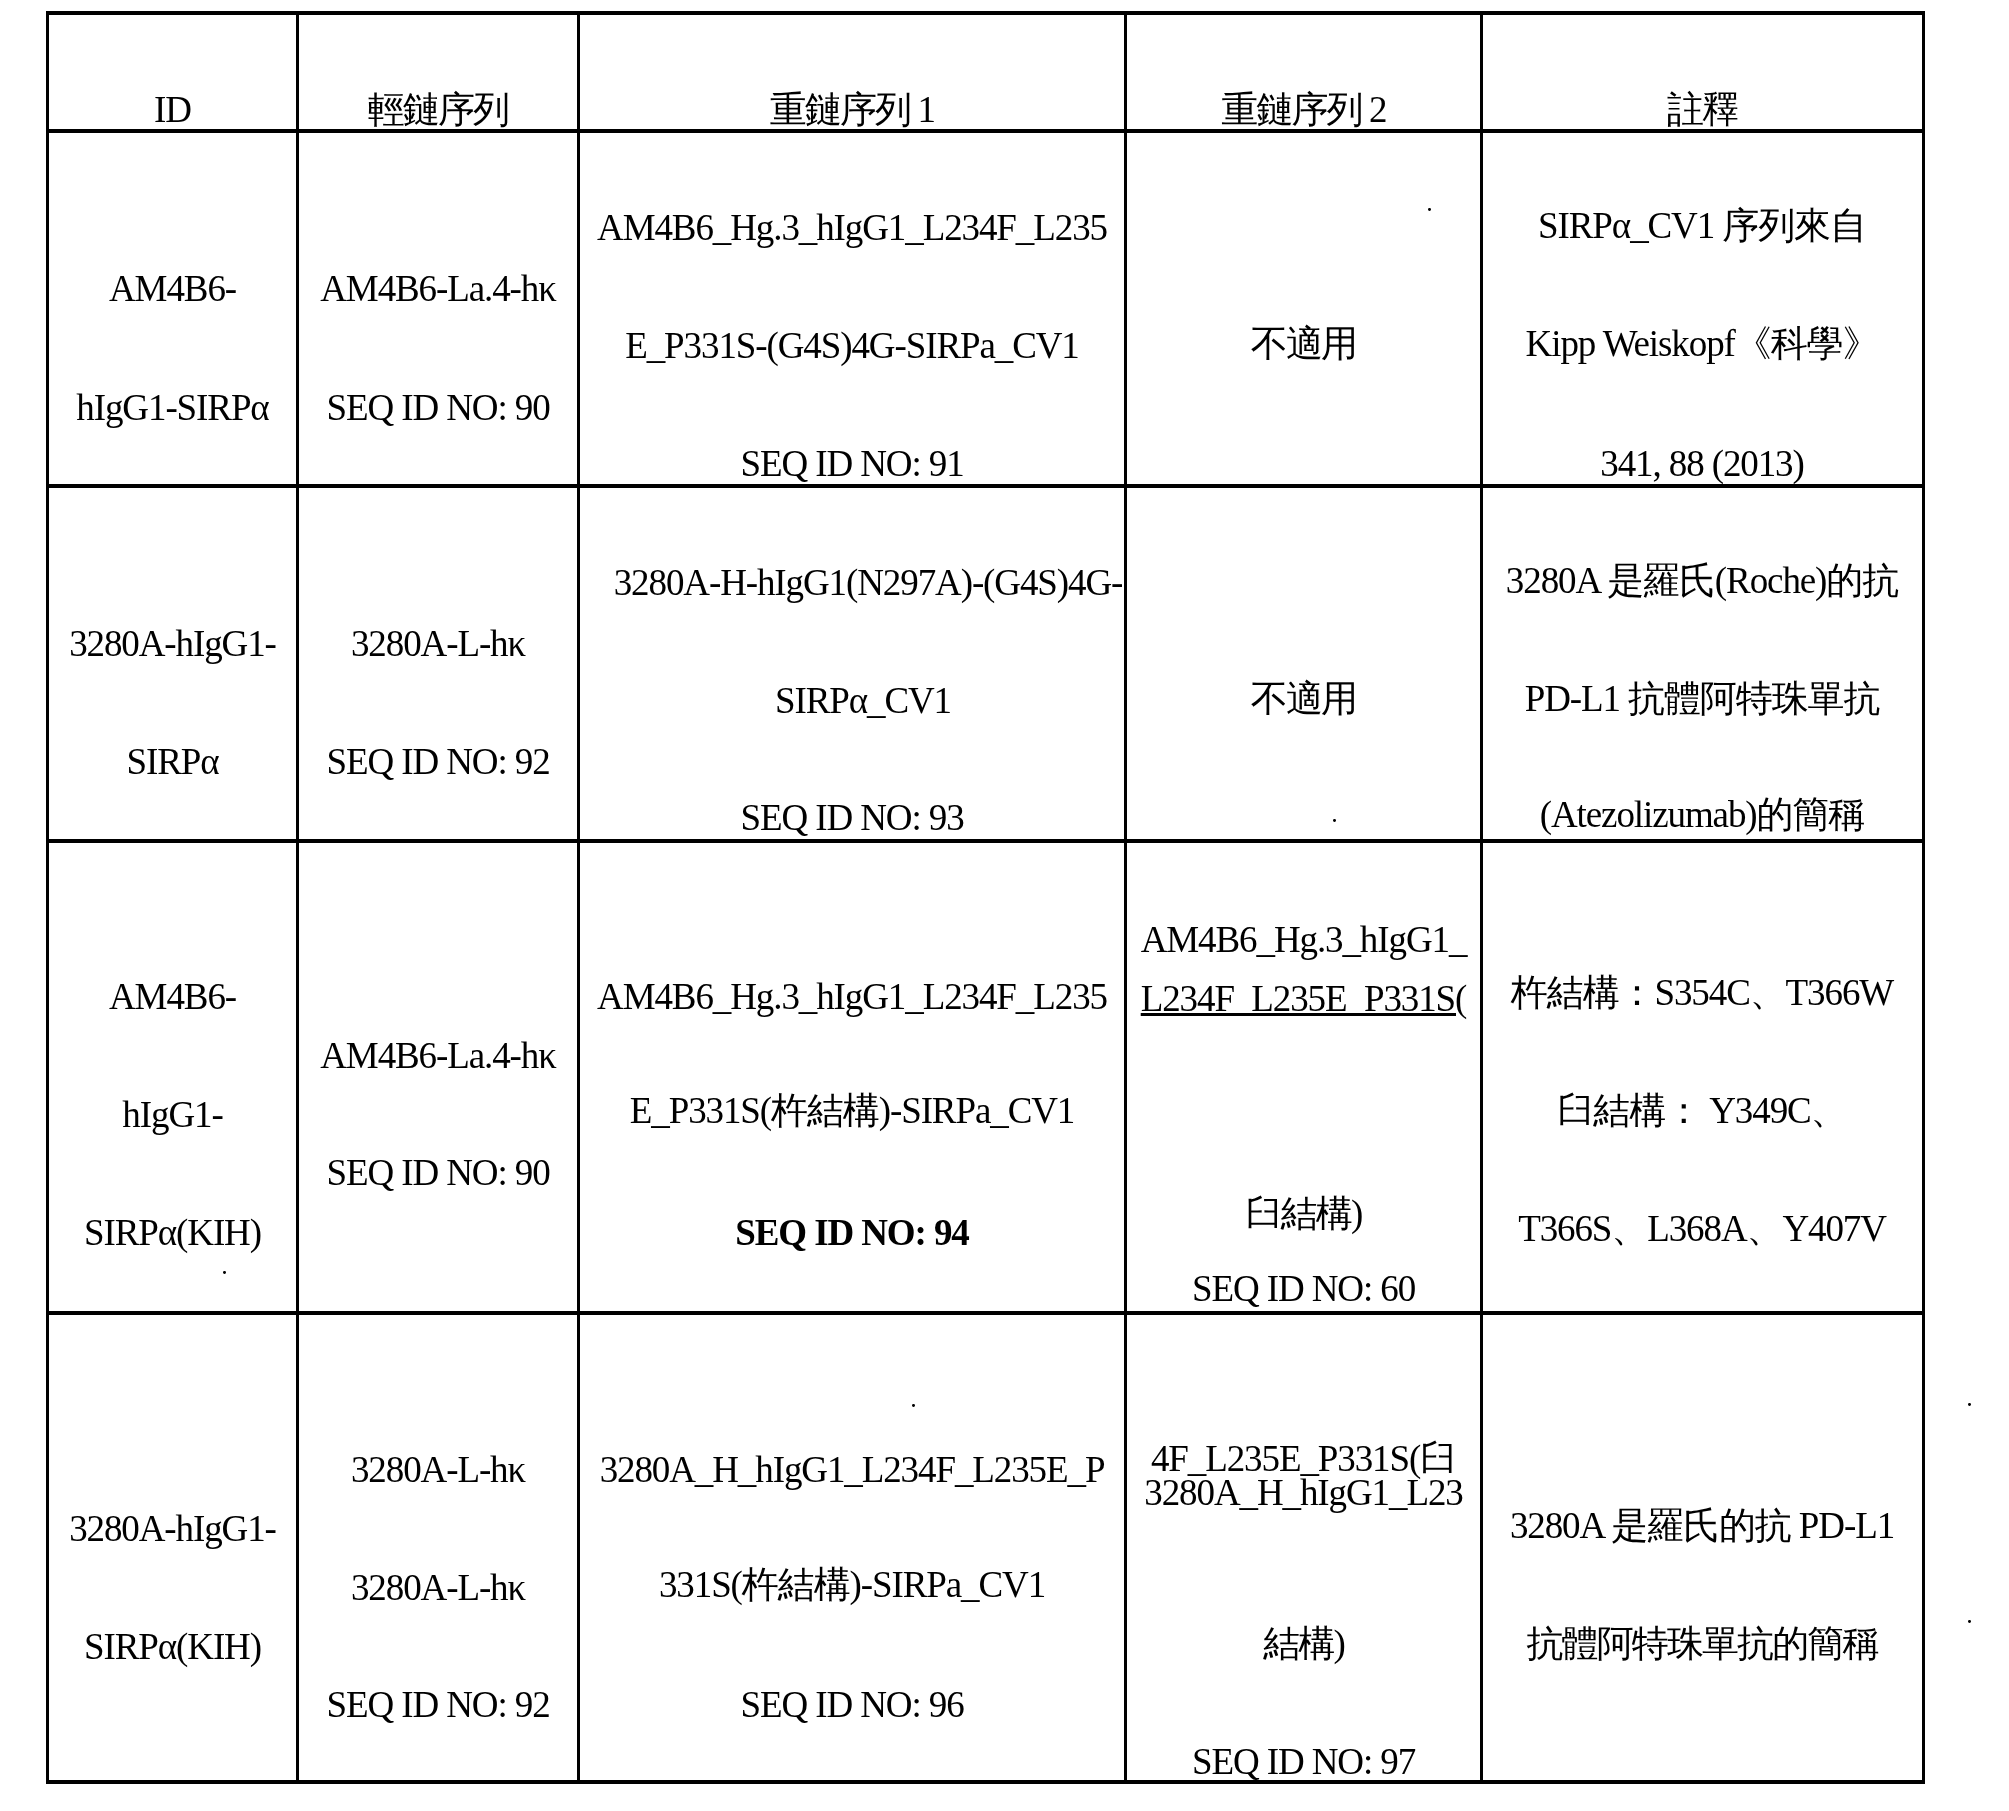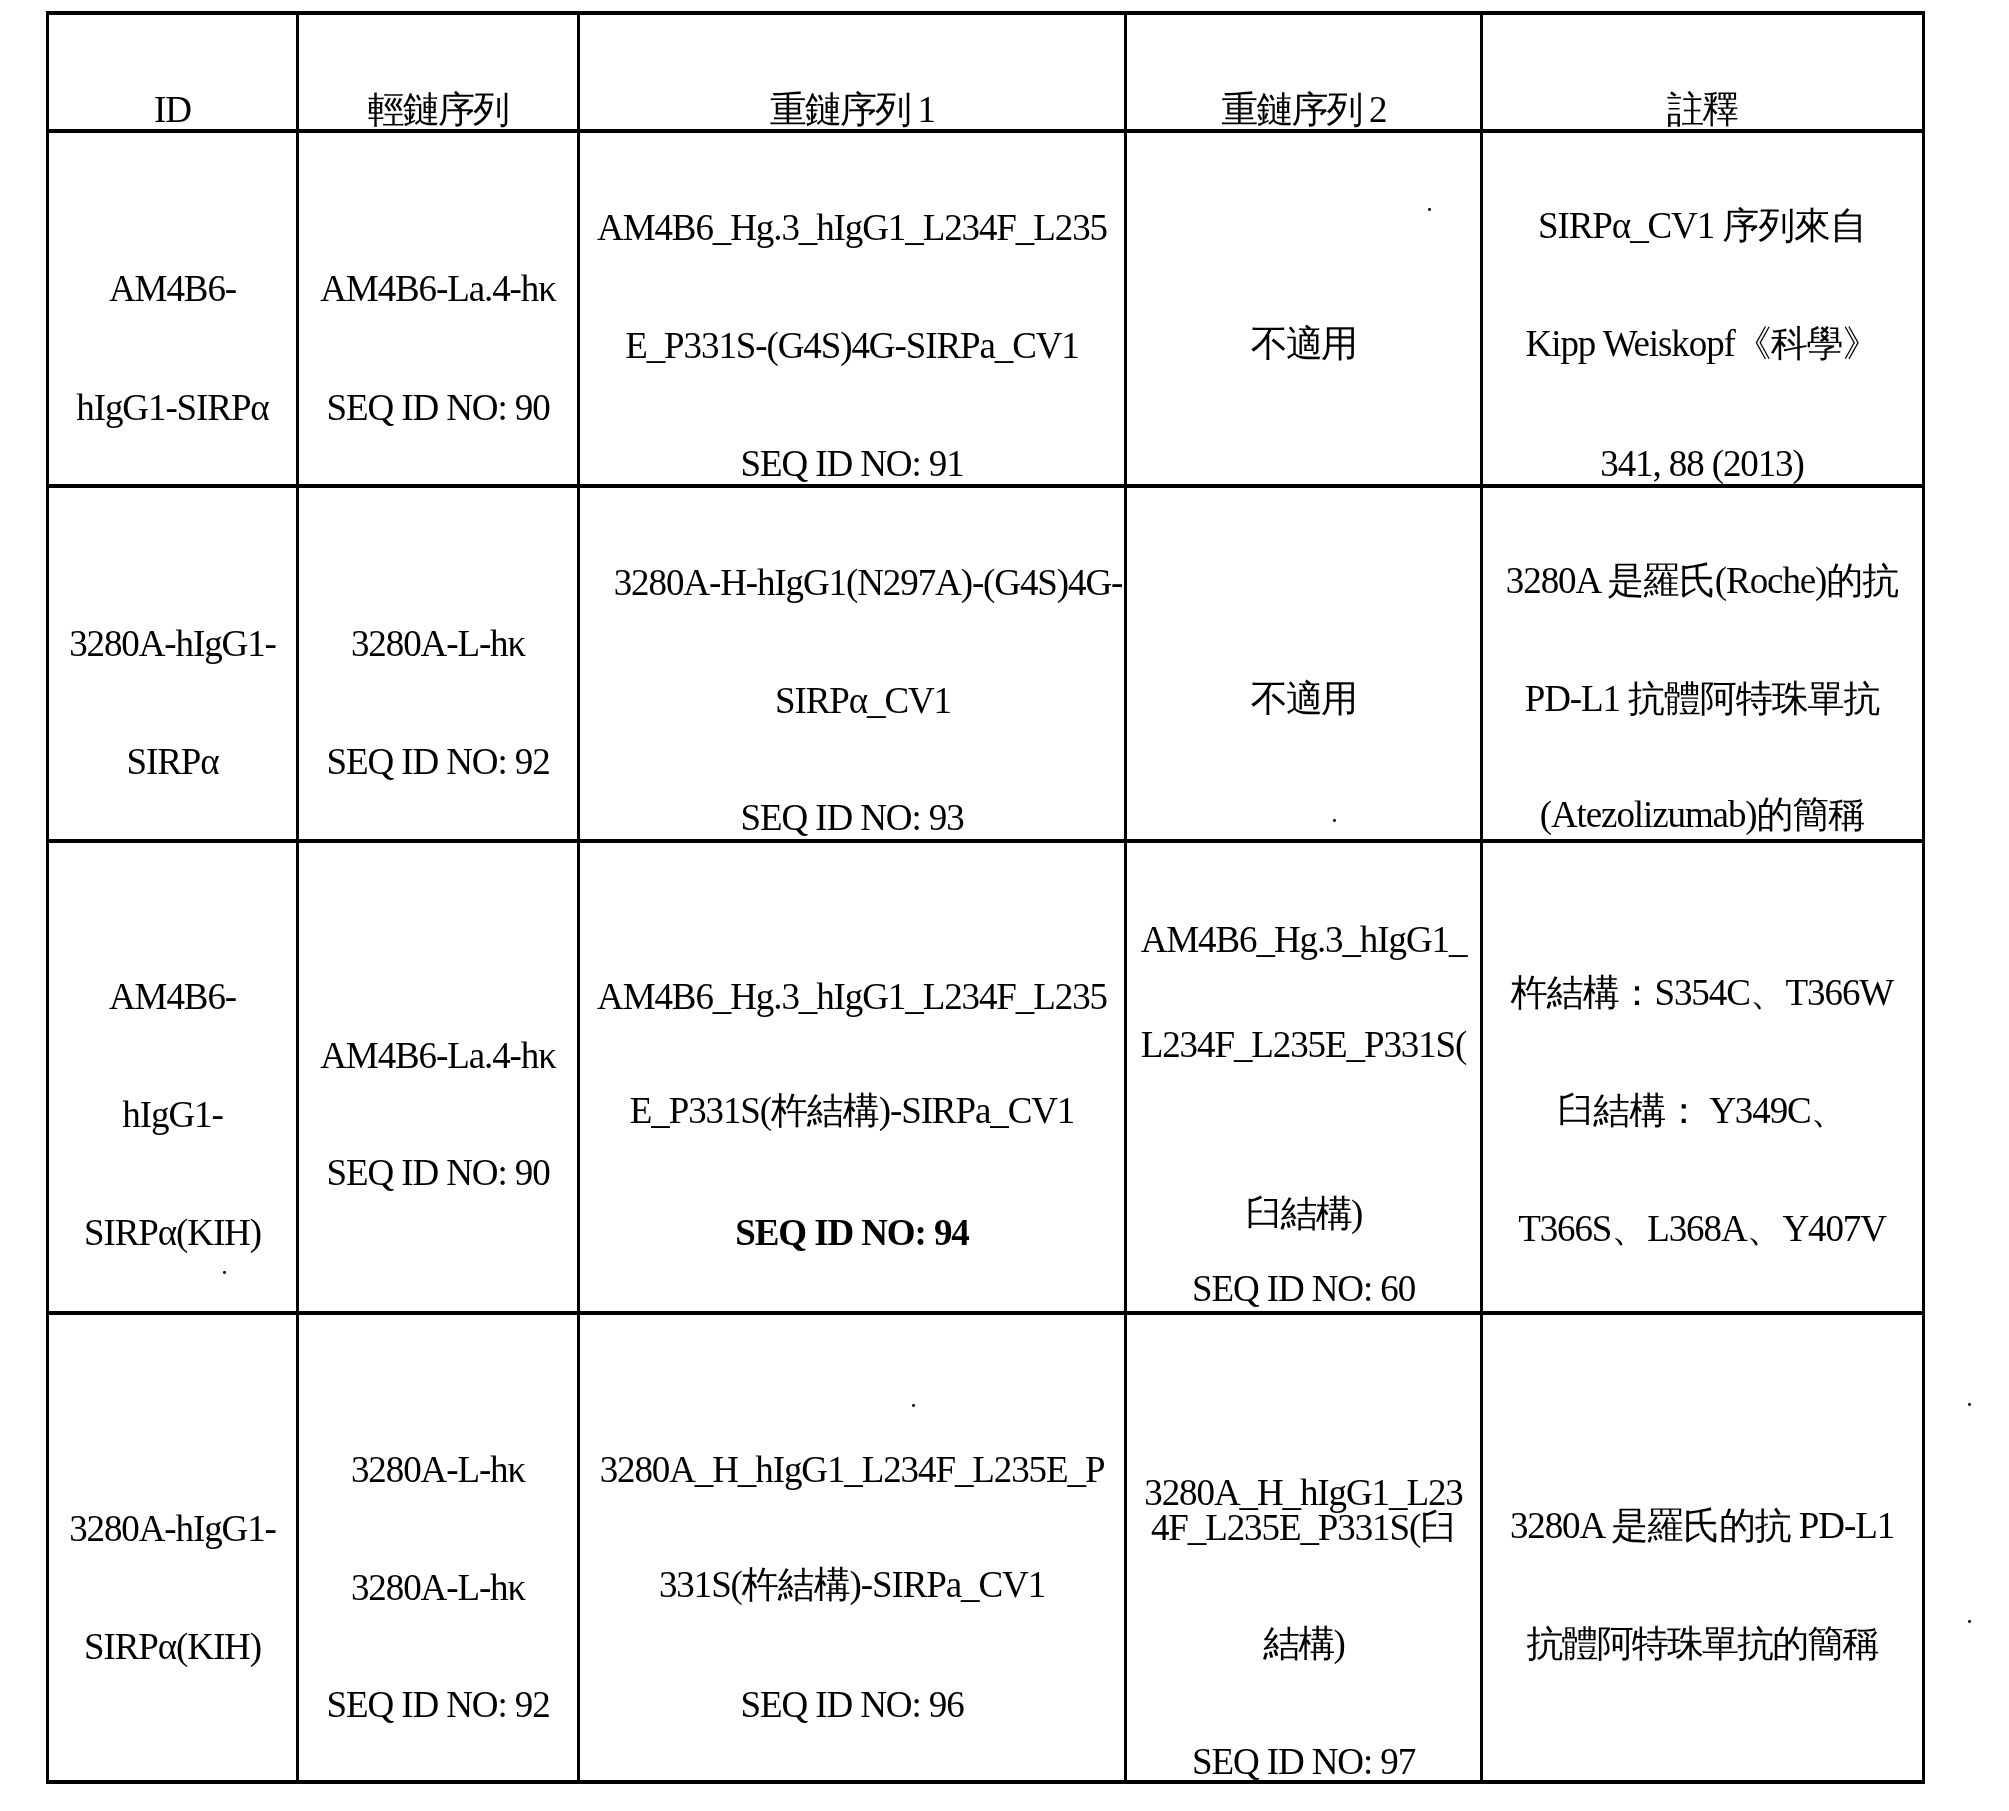--- a/index.html
+++ b/index.html
@@ -104,21 +104,21 @@
     <div class="line" style="top:1037px;">AM4B6-La.4-hκ</div>
     <div class="line" style="top:1154px;">SEQ ID NO: 90</div>
   </div>
   <div class="cell" style="left:580px; width:544px; top:0;">
     <div class="line" style="top:978px;">AM4B6_Hg.3_hIgG1_L234F_L235</div>
     <div class="line" style="top:1092px;">E_P331S(杵結構)-SIRPa_CV1</div>
     <div class="line" style="top:1214px;font-weight:bold;">SEQ ID NO: 94</div>
   </div>
   <div class="cell" style="left:1127px; width:353px; top:0;">
     <div class="line" style="top:921px;">AM4B6_Hg.3_hIgG1_</div>
-    <div class="line" style="top:1026px;">L234F_L235E_P331S(</div>
+    <div class="line" style="top:980px;text-decoration:underline;">L234F_L235E_P331S(</div>
     <div class="line cjk" style="top:1151px;margin-top:44px;">臼結構)</div>
     <div class="line" style="top:1270px;">SEQ ID NO: 60</div>
   </div>
   <div class="cell" style="left:1483px; width:438px; top:0;">
     <div class="line" style="top:974px;">杵結構：S354C、T366W</div>
     <div class="line" style="top:1092px;">臼結構： Y349C、</div>
     <div class="line" style="top:1210px;">T366S、L368A、Y407V</div>
   </div>
 
   <div class="cell" style="left:49px; width:247px; top:0;">
@@ -130,21 +130,21 @@
     <div class="line" style="top:1569px;">3280A-L-hκ</div>
     <div class="line" style="top:1686px;">SEQ ID NO: 92</div>
   </div>
   <div class="cell" style="left:580px; width:544px; top:0;">
     <div class="line" style="top:1451px;">3280A_H_hIgG1_L234F_L235E_P</div>
     <div class="line" style="top:1566px;">331S(杵結構)-SIRPa_CV1</div>
     <div class="line" style="top:1686px;">SEQ ID NO: 96</div>
   </div>
   <div class="cell" style="left:1127px; width:353px; top:0;">
     <div class="line" style="top:1474px;">3280A_H_hIgG1_L23</div>
-    <div class="line" style="top:1509px;">4F_L235E_P331S(臼</div>
+    <div class="line" style="top:1440px;">4F_L235E_P331S(臼</div>
     <div class="line cjk" style="top:1625px;">結構)</div>
     <div class="line" style="top:1743px;">SEQ ID NO: 97</div>
   </div>
   <div class="cell" style="left:1483px; width:438px; top:0;">
     <div class="line" style="top:1507px;">3280A 是羅氏的抗 PD-L1</div>
     <div class="line cjk" style="top:1625px;">抗體阿特珠單抗的簡稱</div>
   </div>
 
   <div class="dot" style="left:1428px; top:208px;"></div>
   <div class="dot" style="left:1333px; top:819px;"></div>

